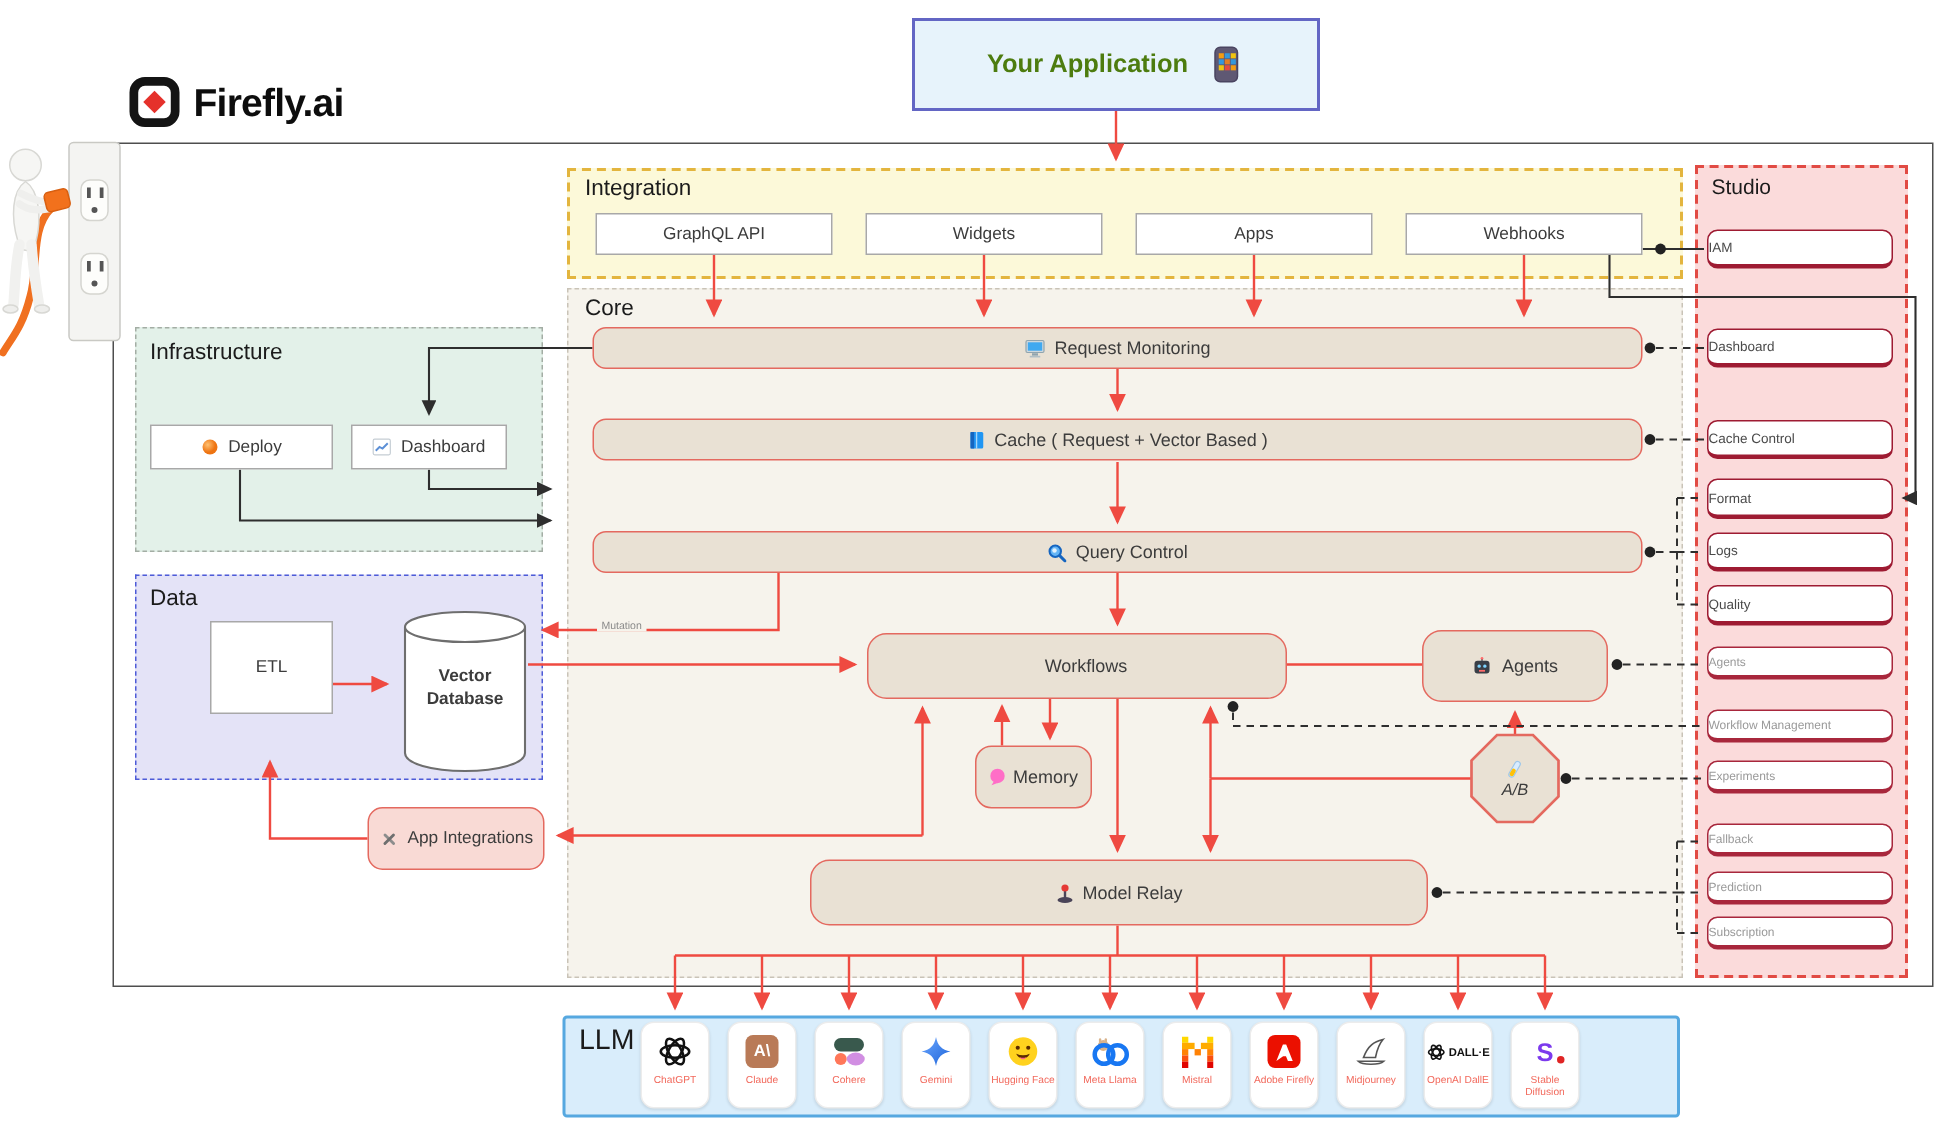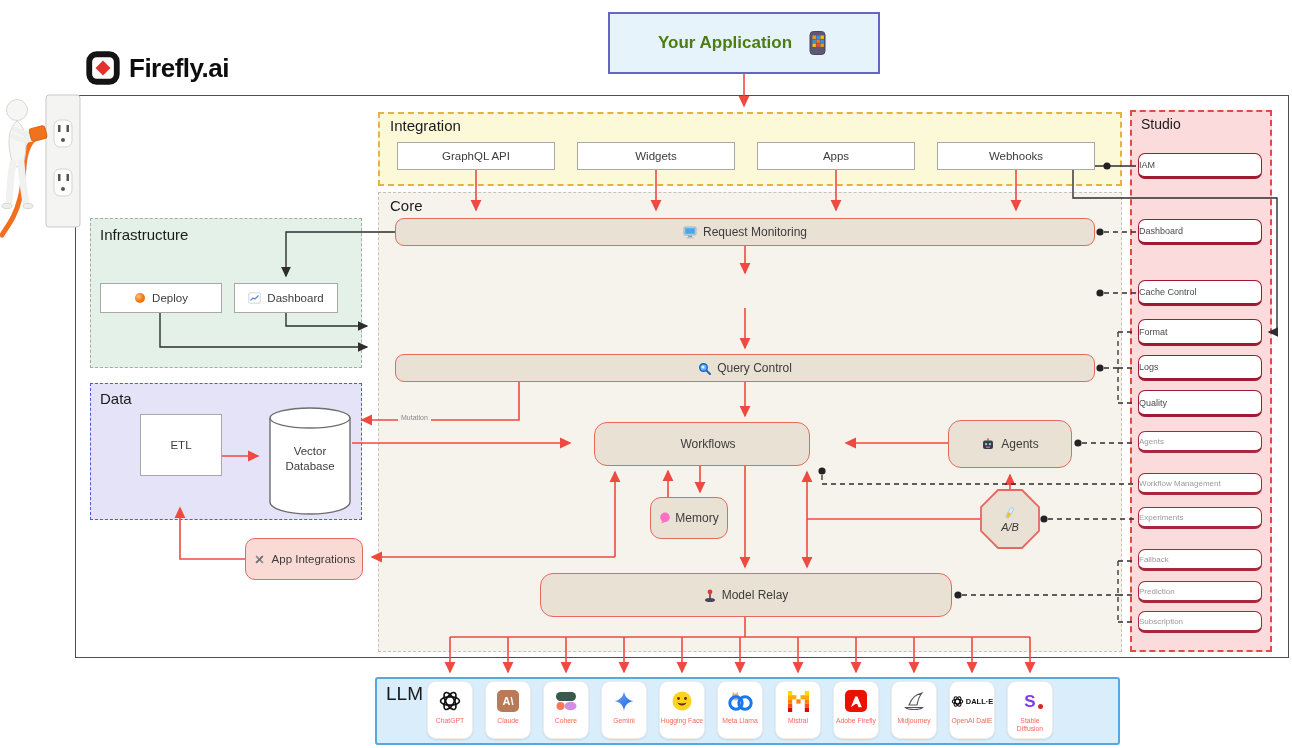--- a/index.html
+++ b/index.html
@@ -210,31 +210,39 @@
   <div class="node corebar" style="left:395px;top:218px;width:700px;height:28px;">
     <svg width="14" height="13" viewBox="0 0 14 13">
       <rect x="1" y="1" width="12" height="8" rx="1" fill="#cfd8dc" stroke="#90a4ae" stroke-width="0.8"></rect>
       <rect x="2.2" y="2.2" width="9.6" height="5.6" fill="#40a9f0"></rect>
       <rect x="5" y="9.5" width="4" height="1.6" fill="#90a4ae"></rect>
         <rect x="3.5" y="11.2" width="7" height="1.1" fill="#b0bec5"></rect>
     </svg>
     <span>Request Monitoring</span>
   </div>
 
+  <div class="node corebar" style="left:395px;top:279px;width:700px;height:28px;">
+    <svg width="12" height="13" viewBox="0 0 12 13">
+      <rect x="2" y="1" width="8.5" height="11" rx="1" fill="#2196f3"></rect>
+      <rect x="2" y="1" width="2.4" height="11" fill="#1565c0"></rect>
+        <rect x="5.6" y="1" width="0.9" height="11" fill="#e3f2fd" opacity="0.7"></rect>
+    </svg>
+    <span>Cache ( Request + Vector Based )</span>
+  </div>
 
   <div class="node corebar" style="left:395px;top:354px;width:700px;height:28px;">
     <svg width="13" height="13" viewBox="0 0 13 13">
       <circle cx="5.5" cy="5.5" r="3.8" fill="#64b5f6" stroke="#1565c0" stroke-width="1.4"></circle>
       <circle cx="5" cy="5" r="1.5" fill="#e3f2fd"></circle>
       <line x1="8.6" y1="8.6" x2="12" y2="12" stroke="#1565c0" stroke-width="2" stroke-linecap="round"></line>
     </svg>
     <span>Query Control</span>
   </div>
 
-  <div class="node corebar" style="left:594px;top:422px;width:216px;height:44px;border-radius:13px;padding-left:12px;">
+  <div class="node corebar" style="left:578px;top:422px;width:280px;height:44px;border-radius:13px;padding-left:12px;">
     <span>Workflows</span>
   </div>
 
   <div class="node corebar" style="left:948px;top:420px;width:124px;height:48px;border-radius:13px;">
     <svg width="14" height="12" viewBox="0 0 14 12">
       <rect x="2" y="2.5" width="10" height="8.5" rx="2" fill="#3a3f47"></rect>
       <rect x="4" y="5" width="2.2" height="2.2" rx="1" fill="#7fd4ff"></rect>
         <rect x="7.8" y="5" width="2.2" height="2.2" rx="1" fill="#7fd4ff"></rect>
       <rect x="5" y="8.6" width="4" height="1.2" fill="#ff6b6b"></rect>
       <line x1="7" y1="0.8" x2="7" y2="2.5" stroke="#3a3f47" stroke-width="1"></line>
@@ -299,21 +307,21 @@
     <span>Dashboard</span>
   </div>
 
   <div class="node whitebox" style="left:140px;top:414px;width:82px;height:62px;">
     <span>ETL</span>
   </div>
   <svg style="position:absolute;left:266px;top:404px;z-index:3;" width="88" height="112" viewBox="0 0 88 112">
     <path d="M4 14 V98 C4 105 22 110 44 110 C66 110 84 105 84 98 V14" fill="#fff" stroke="#6e6e6e" stroke-width="1.4"></path>
     <ellipse cx="44" cy="14" rx="40" ry="10" fill="#fff" stroke="#6e6e6e" stroke-width="1.4"></ellipse>
   </svg>
-  <div class="vdb-text" style="left:268px;top:444px;width:84px;">Vector Database</div>
+  <div class="vdb-text" style="left:268px;top:444px;width:84px;font-weight:bold;">Vector Database</div>
 
   <div class="node studio-box" style="left:1138px;top:153px;width:124px;height:26px;">
       <span>IAM</span>
     </div>
   <div class="node studio-box" style="left:1138px;top:219px;width:124px;height:26px;">
       <span>Dashboard</span>
     </div>
   <div class="node studio-box" style="left:1138px;top:280px;width:124px;height:26px;">
       <span>Cache Control</span>
     </div>

